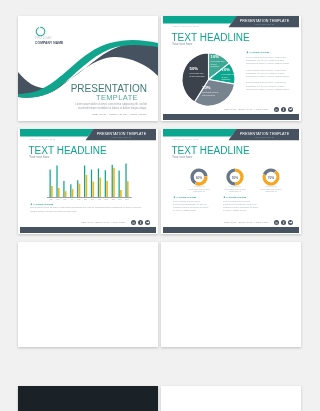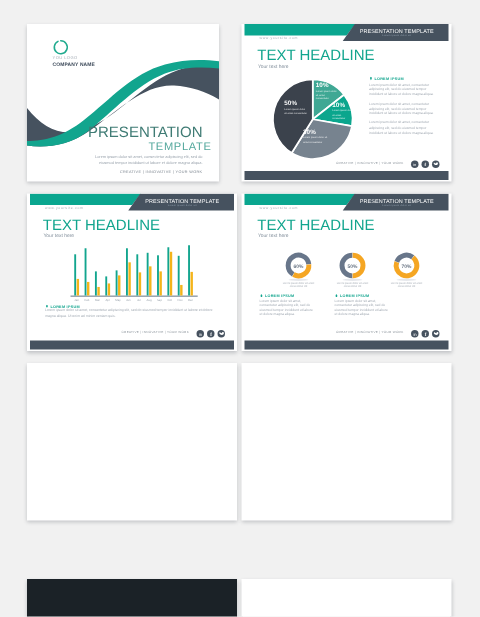--- a/index.html
+++ b/index.html
@@ -1,35 +1,35 @@
 <!DOCTYPE html>
 <html><head>
 <meta charset="utf-8">
 <title>Presentation Template</title>
 <style>
   html,body{margin:0;padding:0;}
   body{width:320px;height:411px;background:#f1f1f1;font-family:"Liberation Sans",sans-serif;overflow:hidden;}
   .page{position:relative;width:320px;height:411px;background:#f1f1f1;}
   .slide{position:absolute;background:#fff;overflow:hidden;box-shadow:0 1px 2.5px rgba(60,70,80,.28);}
-  .s1{left:18px;top:16px;width:128px;height:105px;}
+  .s1{left:18px;top:16px;width:140px;height:105px;}
   .s2{left:161px;top:16px;width:140px;height:105px;}
   .s3{left:18px;top:129px;width:140px;height:105px;}
   .s4{left:161px;top:129px;width:140px;height:105px;}
   .s5{left:18px;top:242px;width:140px;height:105px;}
   .s6{left:161px;top:242px;width:140px;height:105px;}
   .s7{left:18px;top:386px;width:140px;height:60px;background:#1b2227;}
   .s8{left:161px;top:386px;width:140px;height:60px;}
 
   
   .cov-svg{position:absolute;left:0;top:0;}
   .cov-logo{position:absolute;left:16.5px;top:9.5px;}
   .cov-ylogo{position:absolute;left:17px;top:21.2px;font-size:2.7px;letter-spacing:.3px;color:#a6aeb7;}
   .cov-cname{position:absolute;left:17px;top:25px;font-size:3.3px;letter-spacing:.1px;font-weight:bold;color:#3d4a5a;}
   .cov-t1{position:absolute;right:11px;top:66.5px;font-size:10px;letter-spacing:.0px;color:#3f7b74;}
-  .cov-t2{position:absolute;right:5px;top:77px;font-size:7.4px;letter-spacing:.45px;color:#52a79c;margin-left:20px;}
+  .cov-t2{position:absolute;right:20px;top:77px;font-size:7.4px;letter-spacing:.45px;color:#52a79c;margin-left:20px;}
   .cov-sub{position:absolute;right:11px;top:87px;width:73px;text-align:right;font-size:2.6px;line-height:4px;color:#9aa3ad;}
   .cov-tags{position:absolute;right:11px;top:96.5px;font-size:2.5px;letter-spacing:.25px;color:#7c858f;}
 
   
   .hdr{position:absolute;left:0;top:0;width:140px;height:12px;}
   .site{position:absolute;left:12px;top:9.4px;font-size:2.3px;letter-spacing:.45px;color:#a4acb4;}
   .hdr-title{position:absolute;left:72px;top:2.6px;width:63px;text-align:center;font-size:3.65px;letter-spacing:.08px;color:#fff;}
   .hdr-sub{position:absolute;left:72px;top:7.2px;width:63px;text-align:center;font-size:1.7px;letter-spacing:.15px;color:#8e9cab;}
   .head-h1{position:absolute;left:10.5px;top:15.8px;font-size:10px;letter-spacing:0px;color:#12a58e;}
   .head-h2{position:absolute;left:11px;top:26.2px;font-size:3.3px;color:#7f8c99;}

